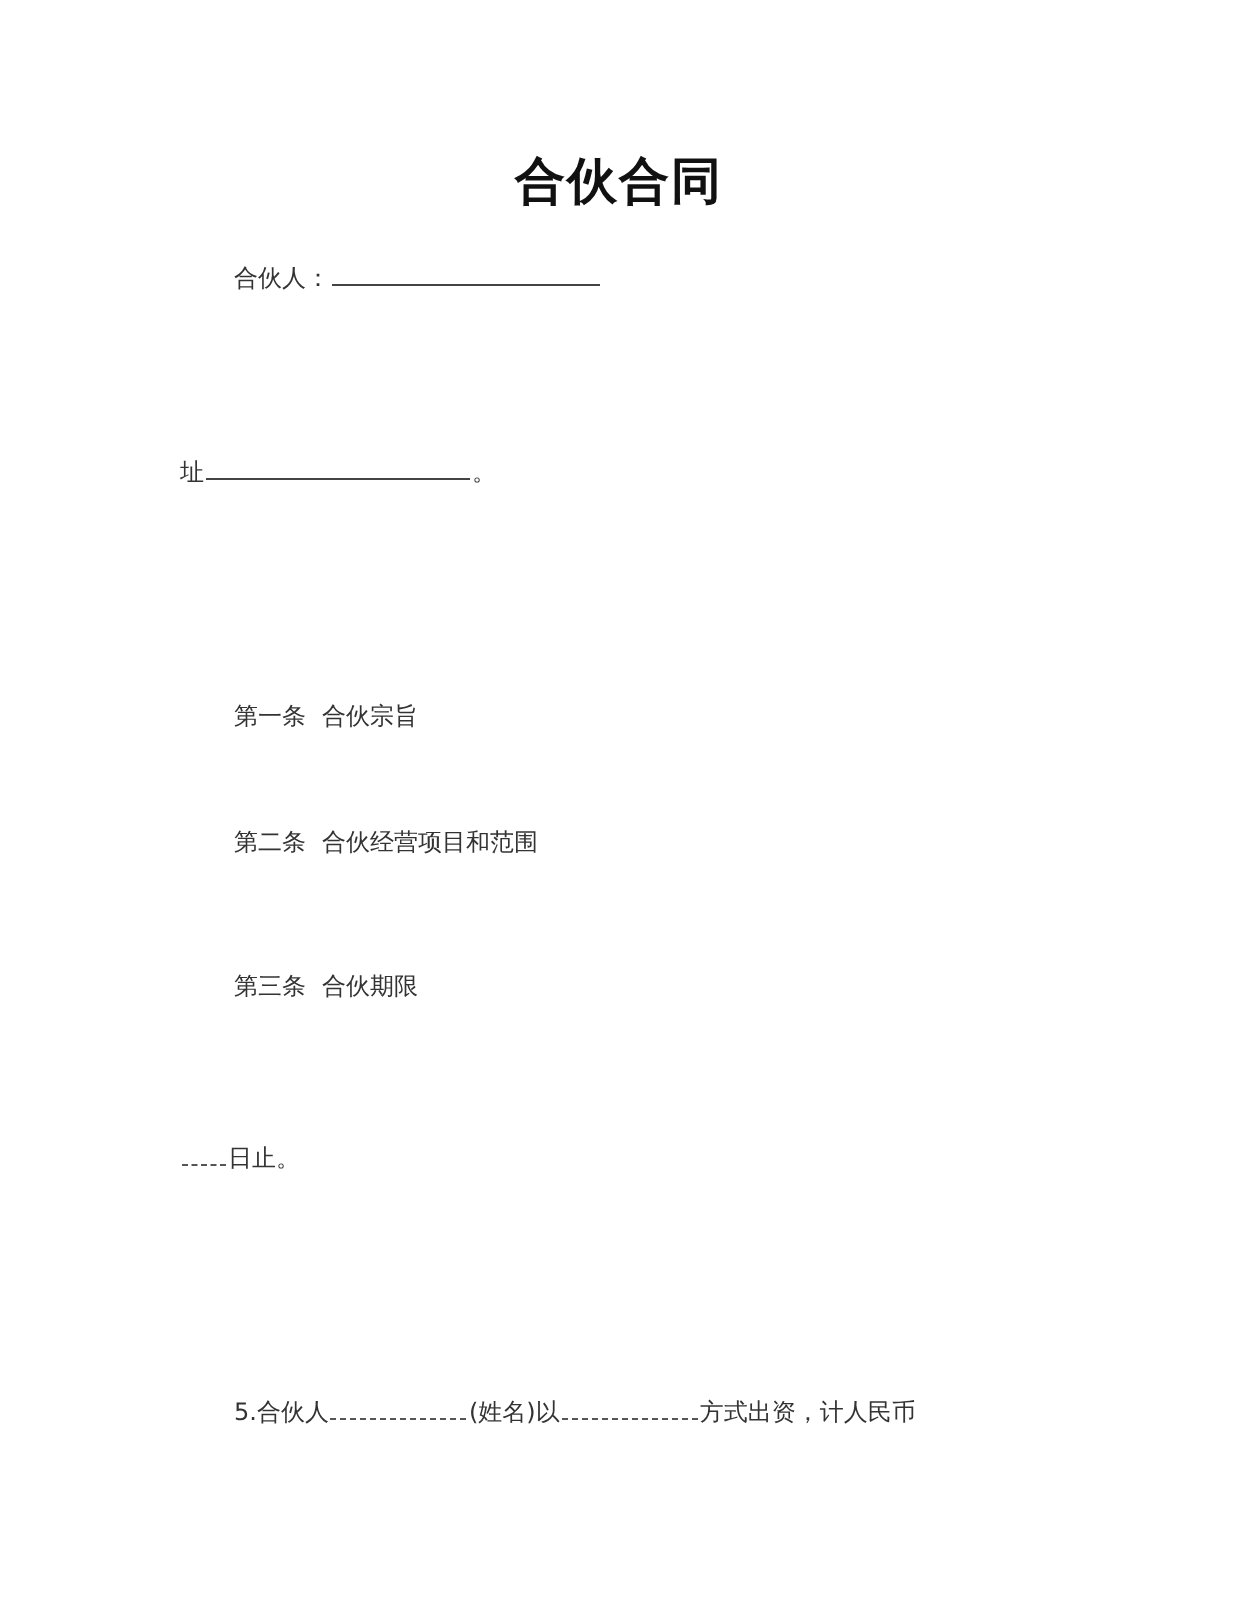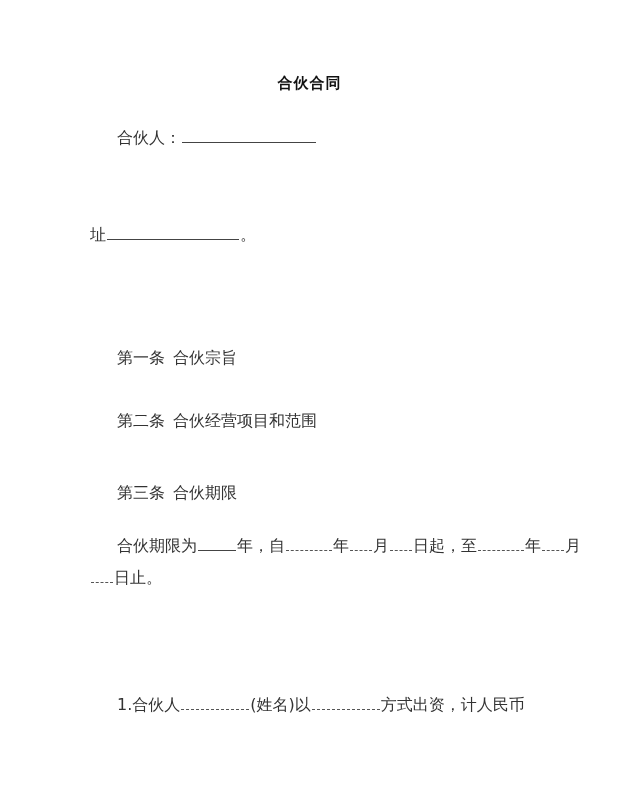--- a/index.html
+++ b/index.html
@@ -19,28 +19,28 @@
       position: absolute;
       left: 0; top: 0;
       width: 619px; height: 800px;
       background: #ffffff;
     }
     .title {
       position: absolute;
       left: 0; width: 619px;
       top: 74px;
       text-align: center;
-      font-size: 15px;
+      font-size: 25px;
       font-weight: bold;
       color: #111111;
       letter-spacing: 1px;
     }
     .line {
       position: absolute;
-      font-size: 16px;
+      font-size: 12px;
       line-height: 16px;
       white-space: nowrap;
       color: #333333;
     }
     .blank {
       display: inline-block;
       border-bottom: 1px solid #444444;
       height: 12px;
       vertical-align: baseline;
       margin: 0 1px;
@@ -75,25 +75,22 @@
   </div>
 
   <div class="line" style="left:117px; top:413px;">
     <span>第二条</span><span class="gap"></span><span>合伙经营项目和范围</span>
   </div>
 
   <div class="line" style="left:117px; top:485px;">
     <span>第三条</span><span class="gap"></span><span>合伙期限</span>
   </div>
 
-  <div class="line" style="left:117px; top:538px;">
-    <span>合伙期限为</span><span class="blank" style="width:38px;"></span><span>年，自</span><span class="dash" style="width:46px;"></span><span>年</span><span class="dash" style="width:22px;"></span><span>月</span><span class="dash" style="width:22px;"></span><span>日起，至</span><span class="dash" style="width:46px;"></span><span>年</span><span class="dash" style="width:22px;"></span><span>月</span>
-  </div>
   <div class="line" style="left:90px; top:570px;text-align:center;">
     <span class="dash" style="width:22px;"></span><span>日止。</span>
   </div>
 
 
   <div class="line" style="left:117px; top:697px;">
-    <span>1.合伙人</span><span class="dash" style="width:68px;"></span><span>(姓名)以</span><span class="dash" style="width:68px;"></span><span>方式出资，计人民币</span>
+    <span>5.合伙人</span><span class="dash" style="width:68px;"></span><span>(姓名)以</span><span class="dash" style="width:68px;"></span><span>方式出资，计人民币</span>
   </div>
 
 </div>
 
 </body></html>

